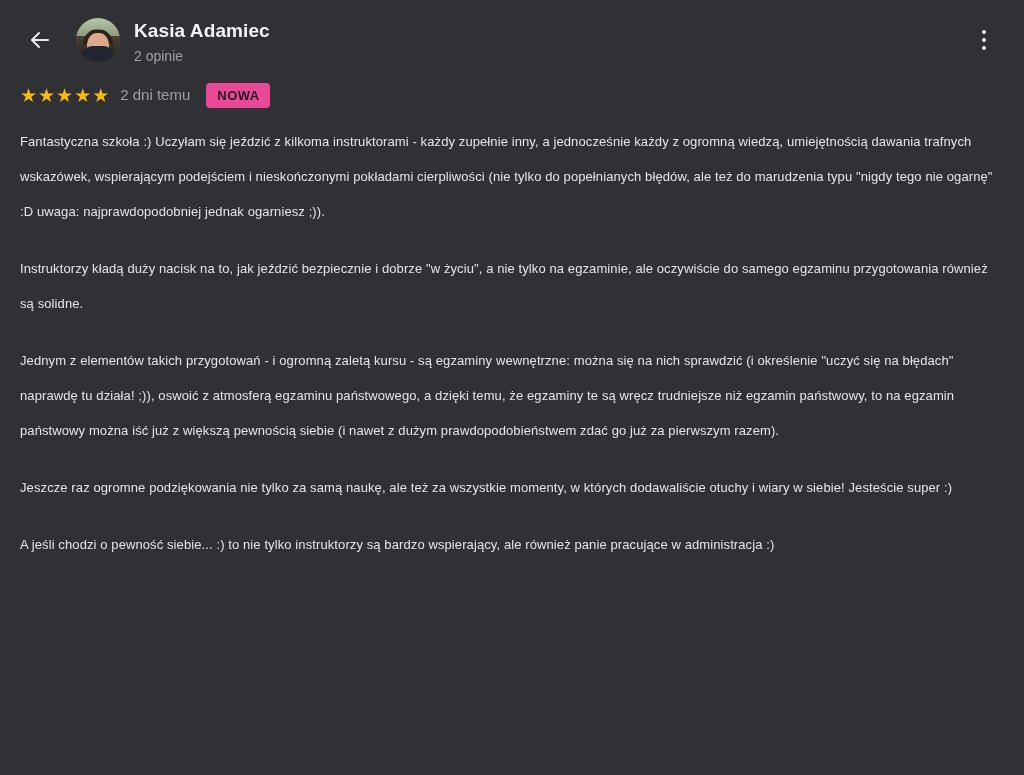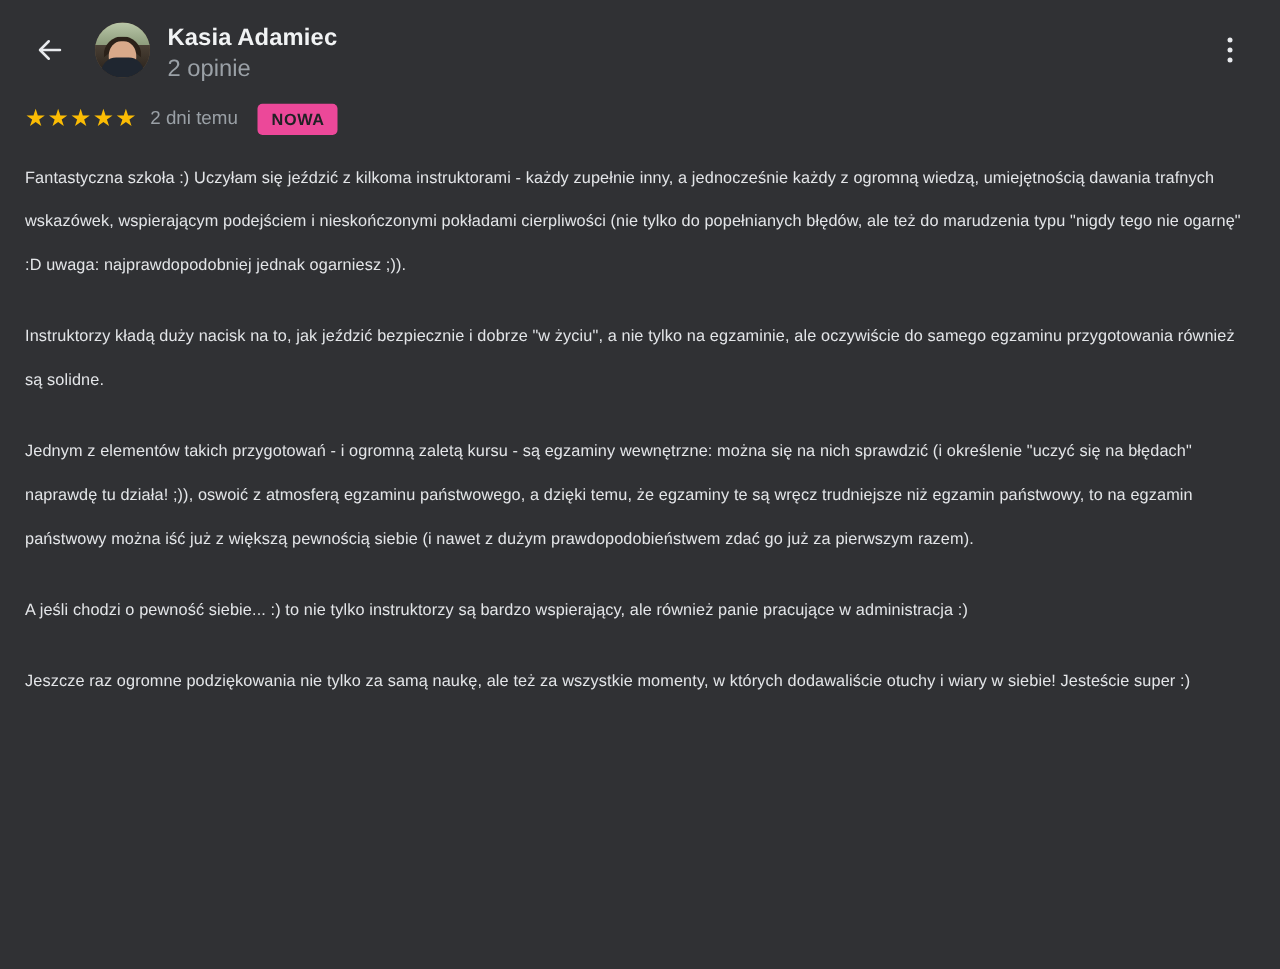--- a/index.html
+++ b/index.html
@@ -90,21 +90,21 @@
     min-width: 0;
   }
   .author-name {
     font-size: 19px;
     font-weight: bold;
     color: #f1f3f4;
     line-height: 24px;
     letter-spacing: .1px;
   }
   .review-count {
-    font-size: 19px;
+    font-size: 14px;
     color: #9aa0a6;
     line-height: 20px;
     margin-top: 3px;
   }
   .more-btn {
     width: 40px;
     height: 40px;
     flex: 0 0 40px;
     display: flex;
     flex-direction: column;
@@ -216,17 +216,17 @@
       <span style="color: rgb(251, 188, 4);">★</span>
     </div>
     <div class="time-ago">2 dni temu</div>
     <div class="badge">NOWA</div>
   </div>
 
   <div class="review-body">
     <p>Fantastyczna szkoła :) Uczyłam się jeździć z kilkoma instruktorami - każdy zupełnie inny, a jednocześnie każdy z ogromną wiedzą, umiejętnością dawania trafnych wskazówek, wspierającym podejściem i nieskończonymi pokładami cierpliwości (nie tylko do popełnianych błędów, ale też do marudzenia typu "nigdy tego nie ogarnę" :D uwaga: najprawdopodobniej jednak ogarniesz ;)).</p>
     <p>Instruktorzy kładą duży nacisk na to, jak jeździć bezpiecznie i dobrze "w życiu", a nie tylko na egzaminie, ale oczywiście do samego egzaminu przygotowania również są solidne.</p>
     <p>Jednym z elementów takich przygotowań - i ogromną zaletą kursu - są egzaminy wewnętrzne: można się na nich sprawdzić (i określenie "uczyć się na błędach" naprawdę tu działa! ;)), oswoić z atmosferą egzaminu państwowego, a dzięki temu, że egzaminy te są wręcz trudniejsze niż egzamin państwowy, to na egzamin państwowy można iść już z większą pewnością siebie (i nawet z dużym prawdopodobieństwem zdać go już za pierwszym razem).</p>
+    <p>Jeszcze raz ogromne podziękowania nie tylko za samą naukę, ale też za wszystkie momenty, w których dodawaliście otuchy i wiary w siebie! Jesteście super :)</p>
     <p>A jeśli chodzi o pewność siebie... :) to nie tylko instruktorzy są bardzo wspierający, ale również panie pracujące w administracja :)</p>
-    <p>Jeszcze raz ogromne podziękowania nie tylko za samą naukę, ale też za wszystkie momenty, w których dodawaliście otuchy i wiary w siebie! Jesteście super :)</p>
   </div>
 
 </div>
 
 </body></html>

